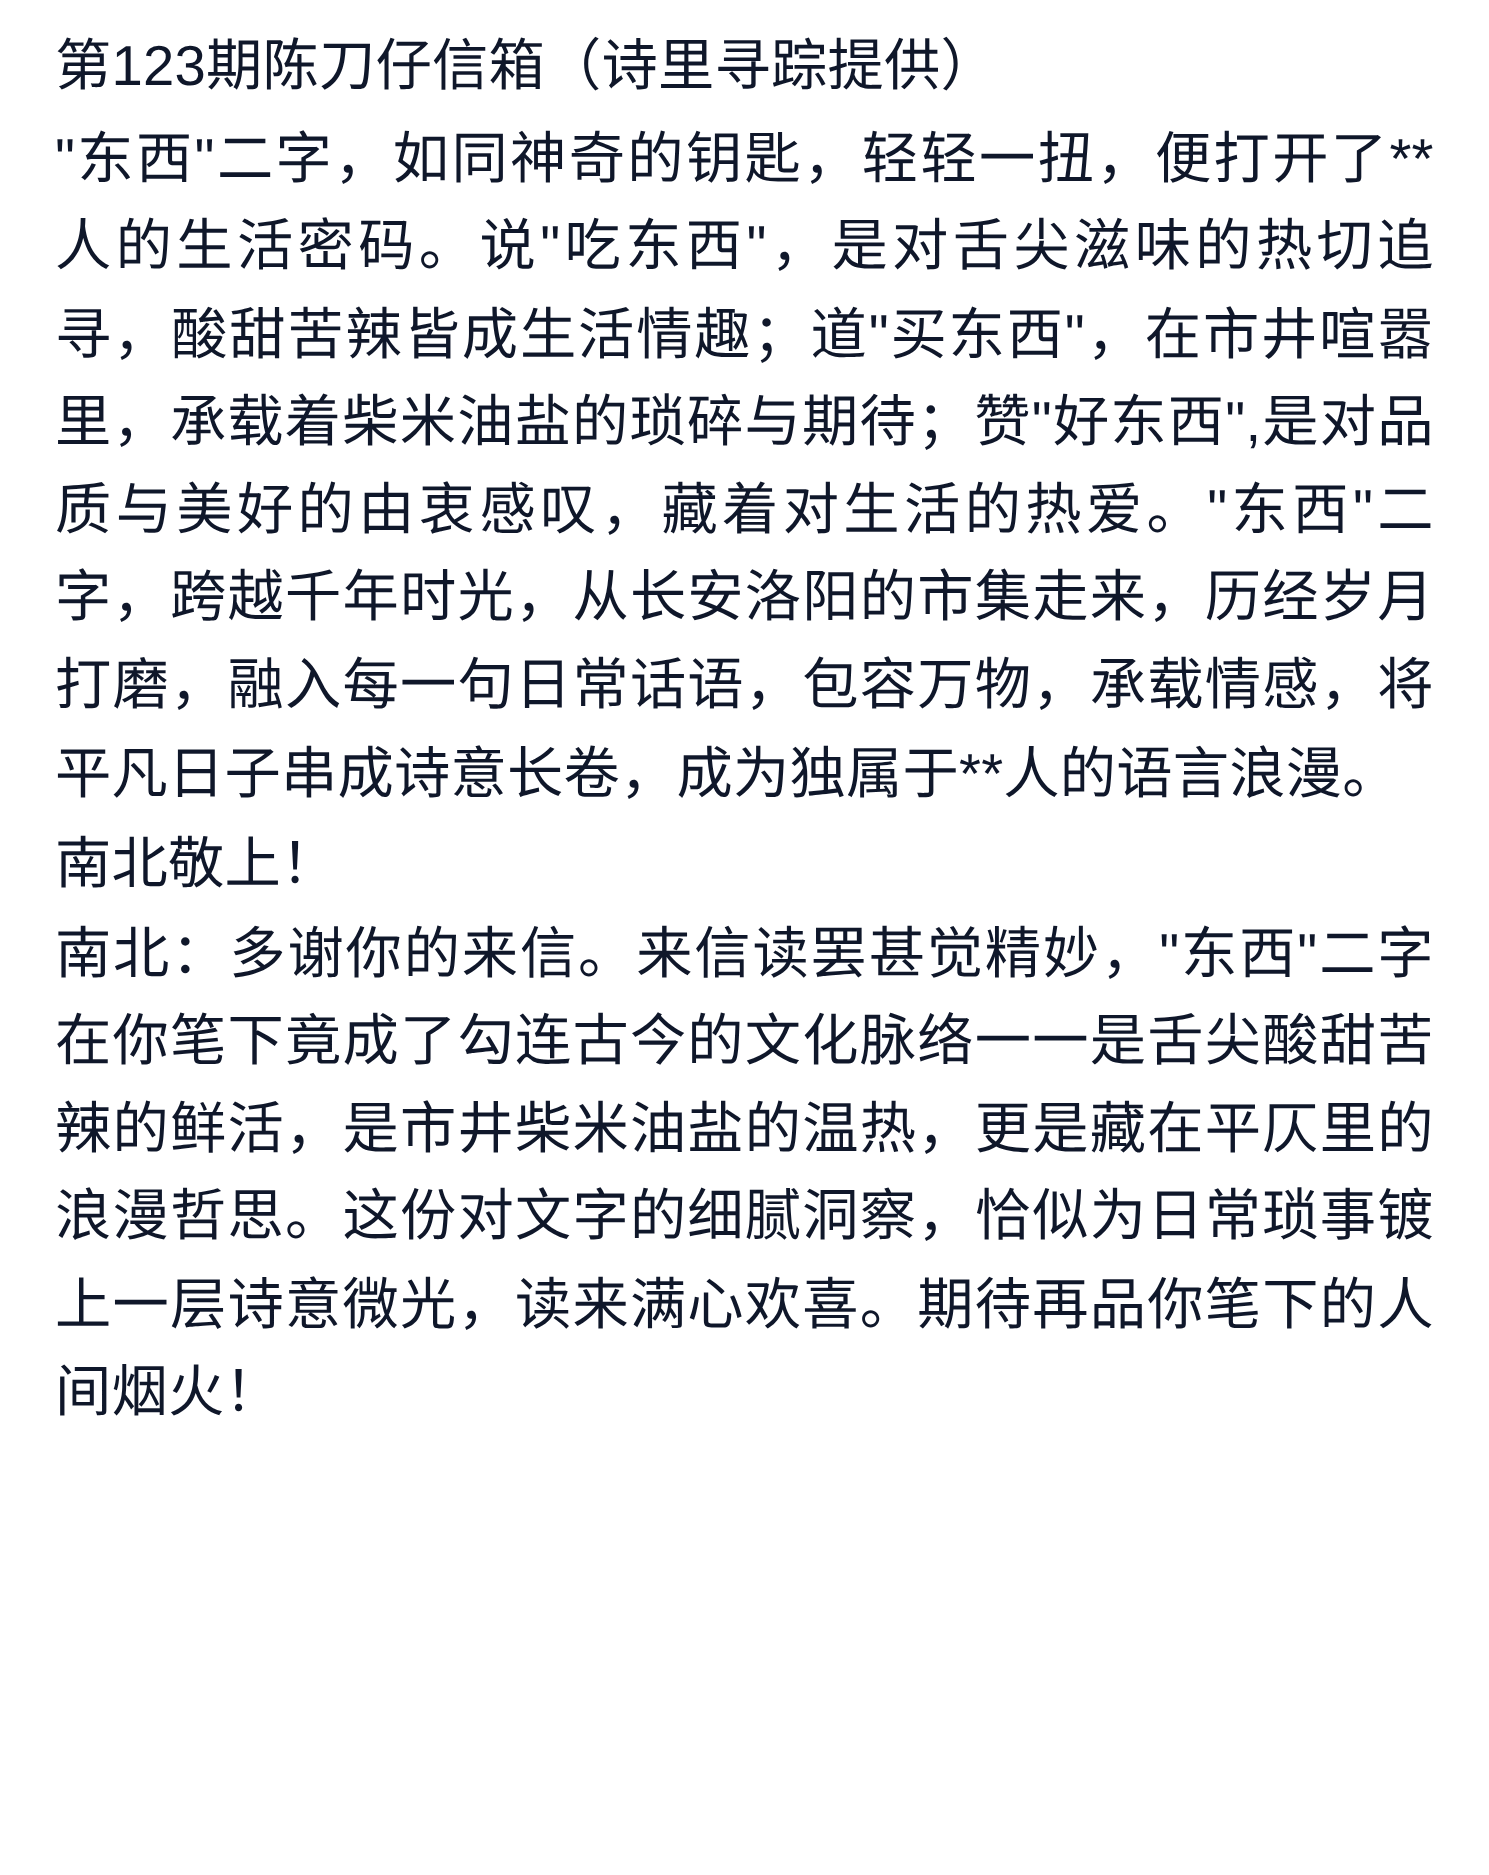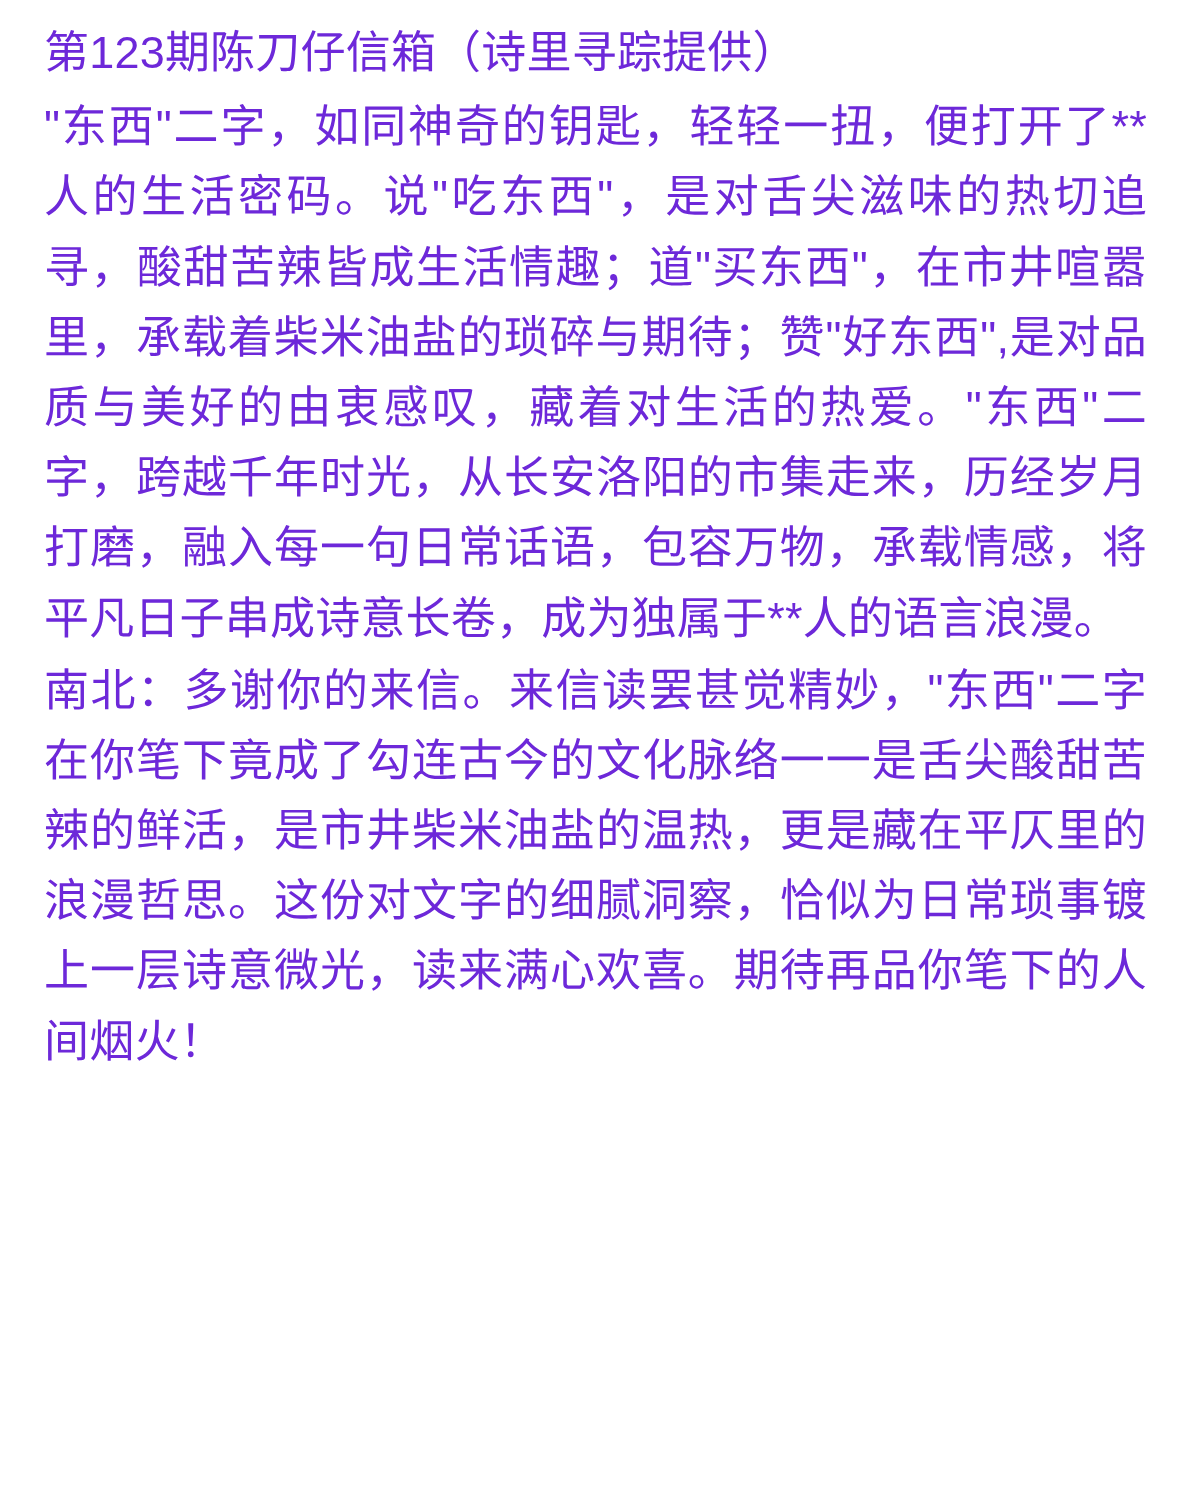--- a/index.html
+++ b/index.html
@@ -18,21 +18,21 @@
   }
   .page {
     box-sizing: border-box;
     width: 1191px;
     padding: 18px 44px 30px 44px;
   }
   .para {
     font-size: 45px;
     line-height: 1.56;
     letter-spacing: 0.2px;
-    color: #6d28d9;
+    color: #0f172a;
     margin: 0 0 2px 0;
     text-align: justify;
     text-justify: inter-character;
     word-break: break-all;
     font-weight: 400;
   }
   .para.title {
     margin-bottom: 4px;
   }
   .para.greeting {
@@ -47,14 +47,15 @@
   .para.reply {
     margin-bottom: 0;
   }
 </style>
 </head>
 <body>
 
 <div class="page">
   <p class="para title">第123期陈刀仔信箱（诗里寻踪提供）</p>
   <p class="para body-block">"东西"二字，如同神奇的钥匙，轻轻一扭，便打开了**人的生活密码。说"吃东西"，是对舌尖滋味的热切追寻，酸甜苦辣皆成生活情趣；道"买东西"，在市井喧嚣里，承载着柴米油盐的琐碎与期待；赞"好东西",是对品质与美好的由衷感叹，藏着对生活的热爱。"东西"二字，跨越千年时光，从长安洛阳的市集走来，历经岁月打磨，融入每一句日常话语，包容万物，承载情感，将平凡日子串成诗意长卷，成为独属于**人的语言浪漫。</p>
+  <p class="para signoff">南北敬上！</p>
   <p class="para reply">南北：多谢你的来信。来信读罢甚觉精妙，"东西"二字在你笔下竟成了勾连古今的文化脉络一一是舌尖酸甜苦辣的鲜活，是市井柴米油盐的温热，更是藏在平仄里的浪漫哲思。这份对文字的细腻洞察，恰似为日常琐事镀上一层诗意微光，读来满心欢喜。期待再品你笔下的人间烟火！</p>
 </div>
 
 </body></html>

